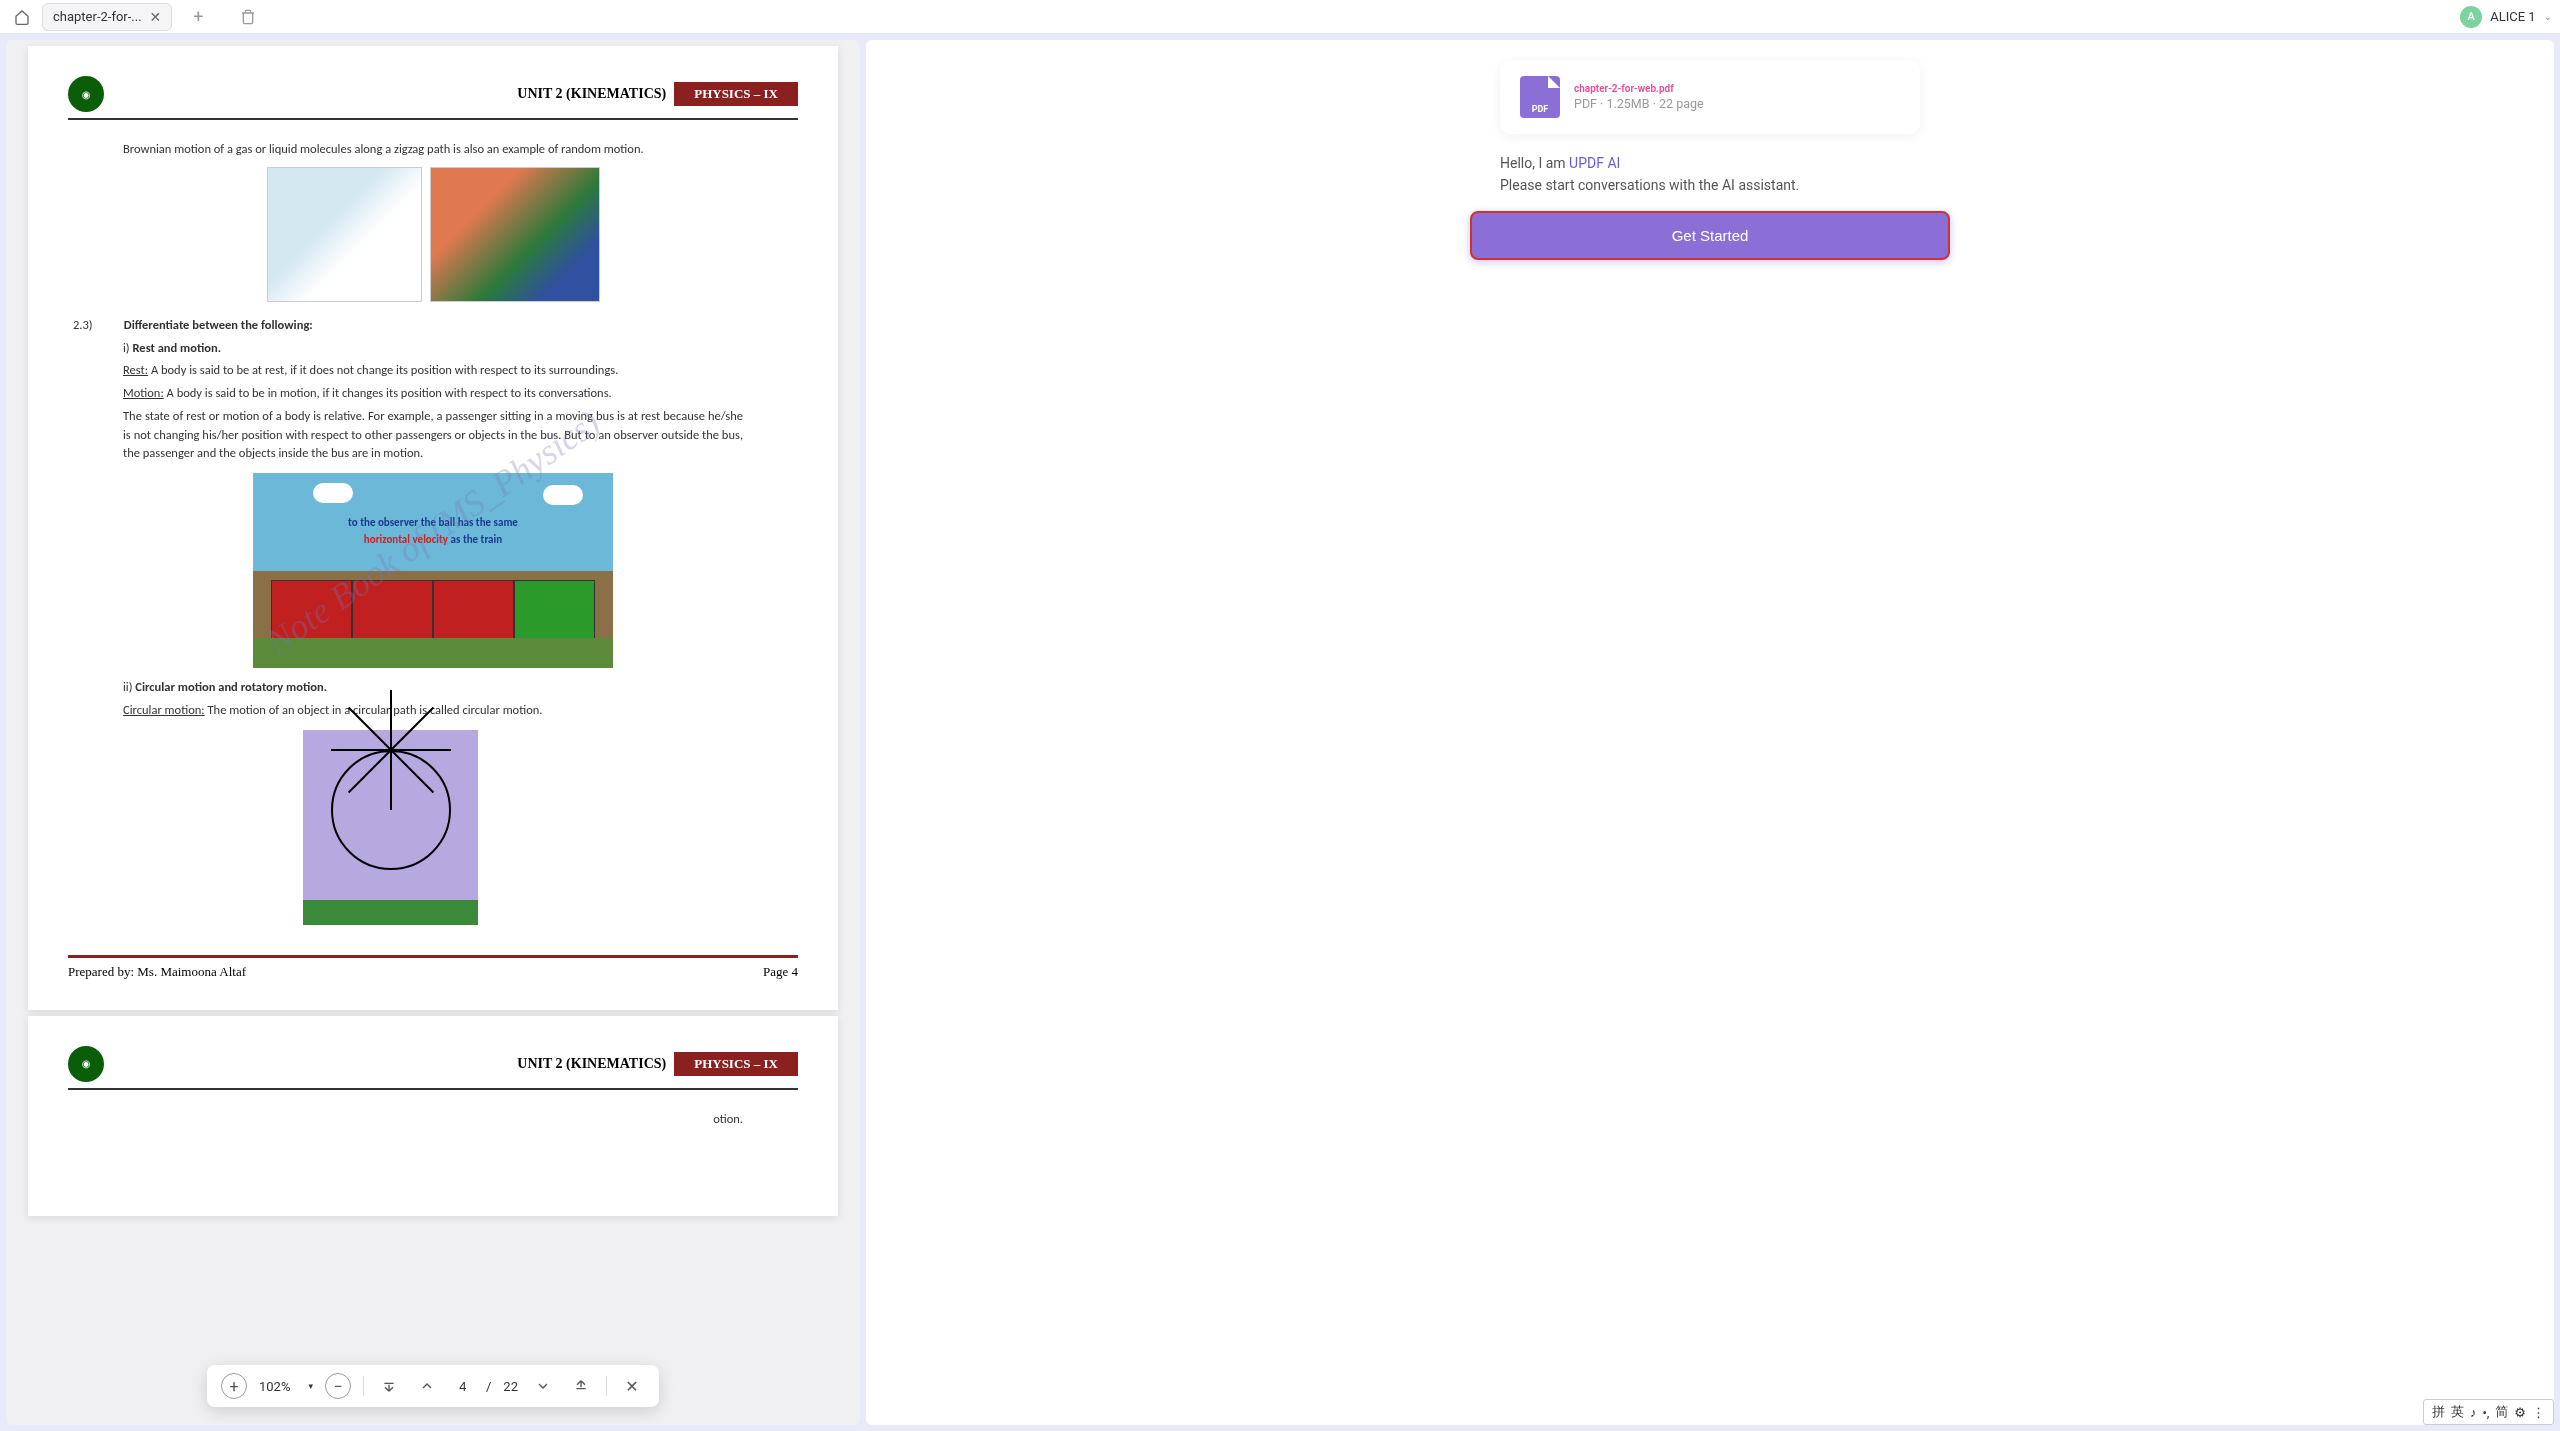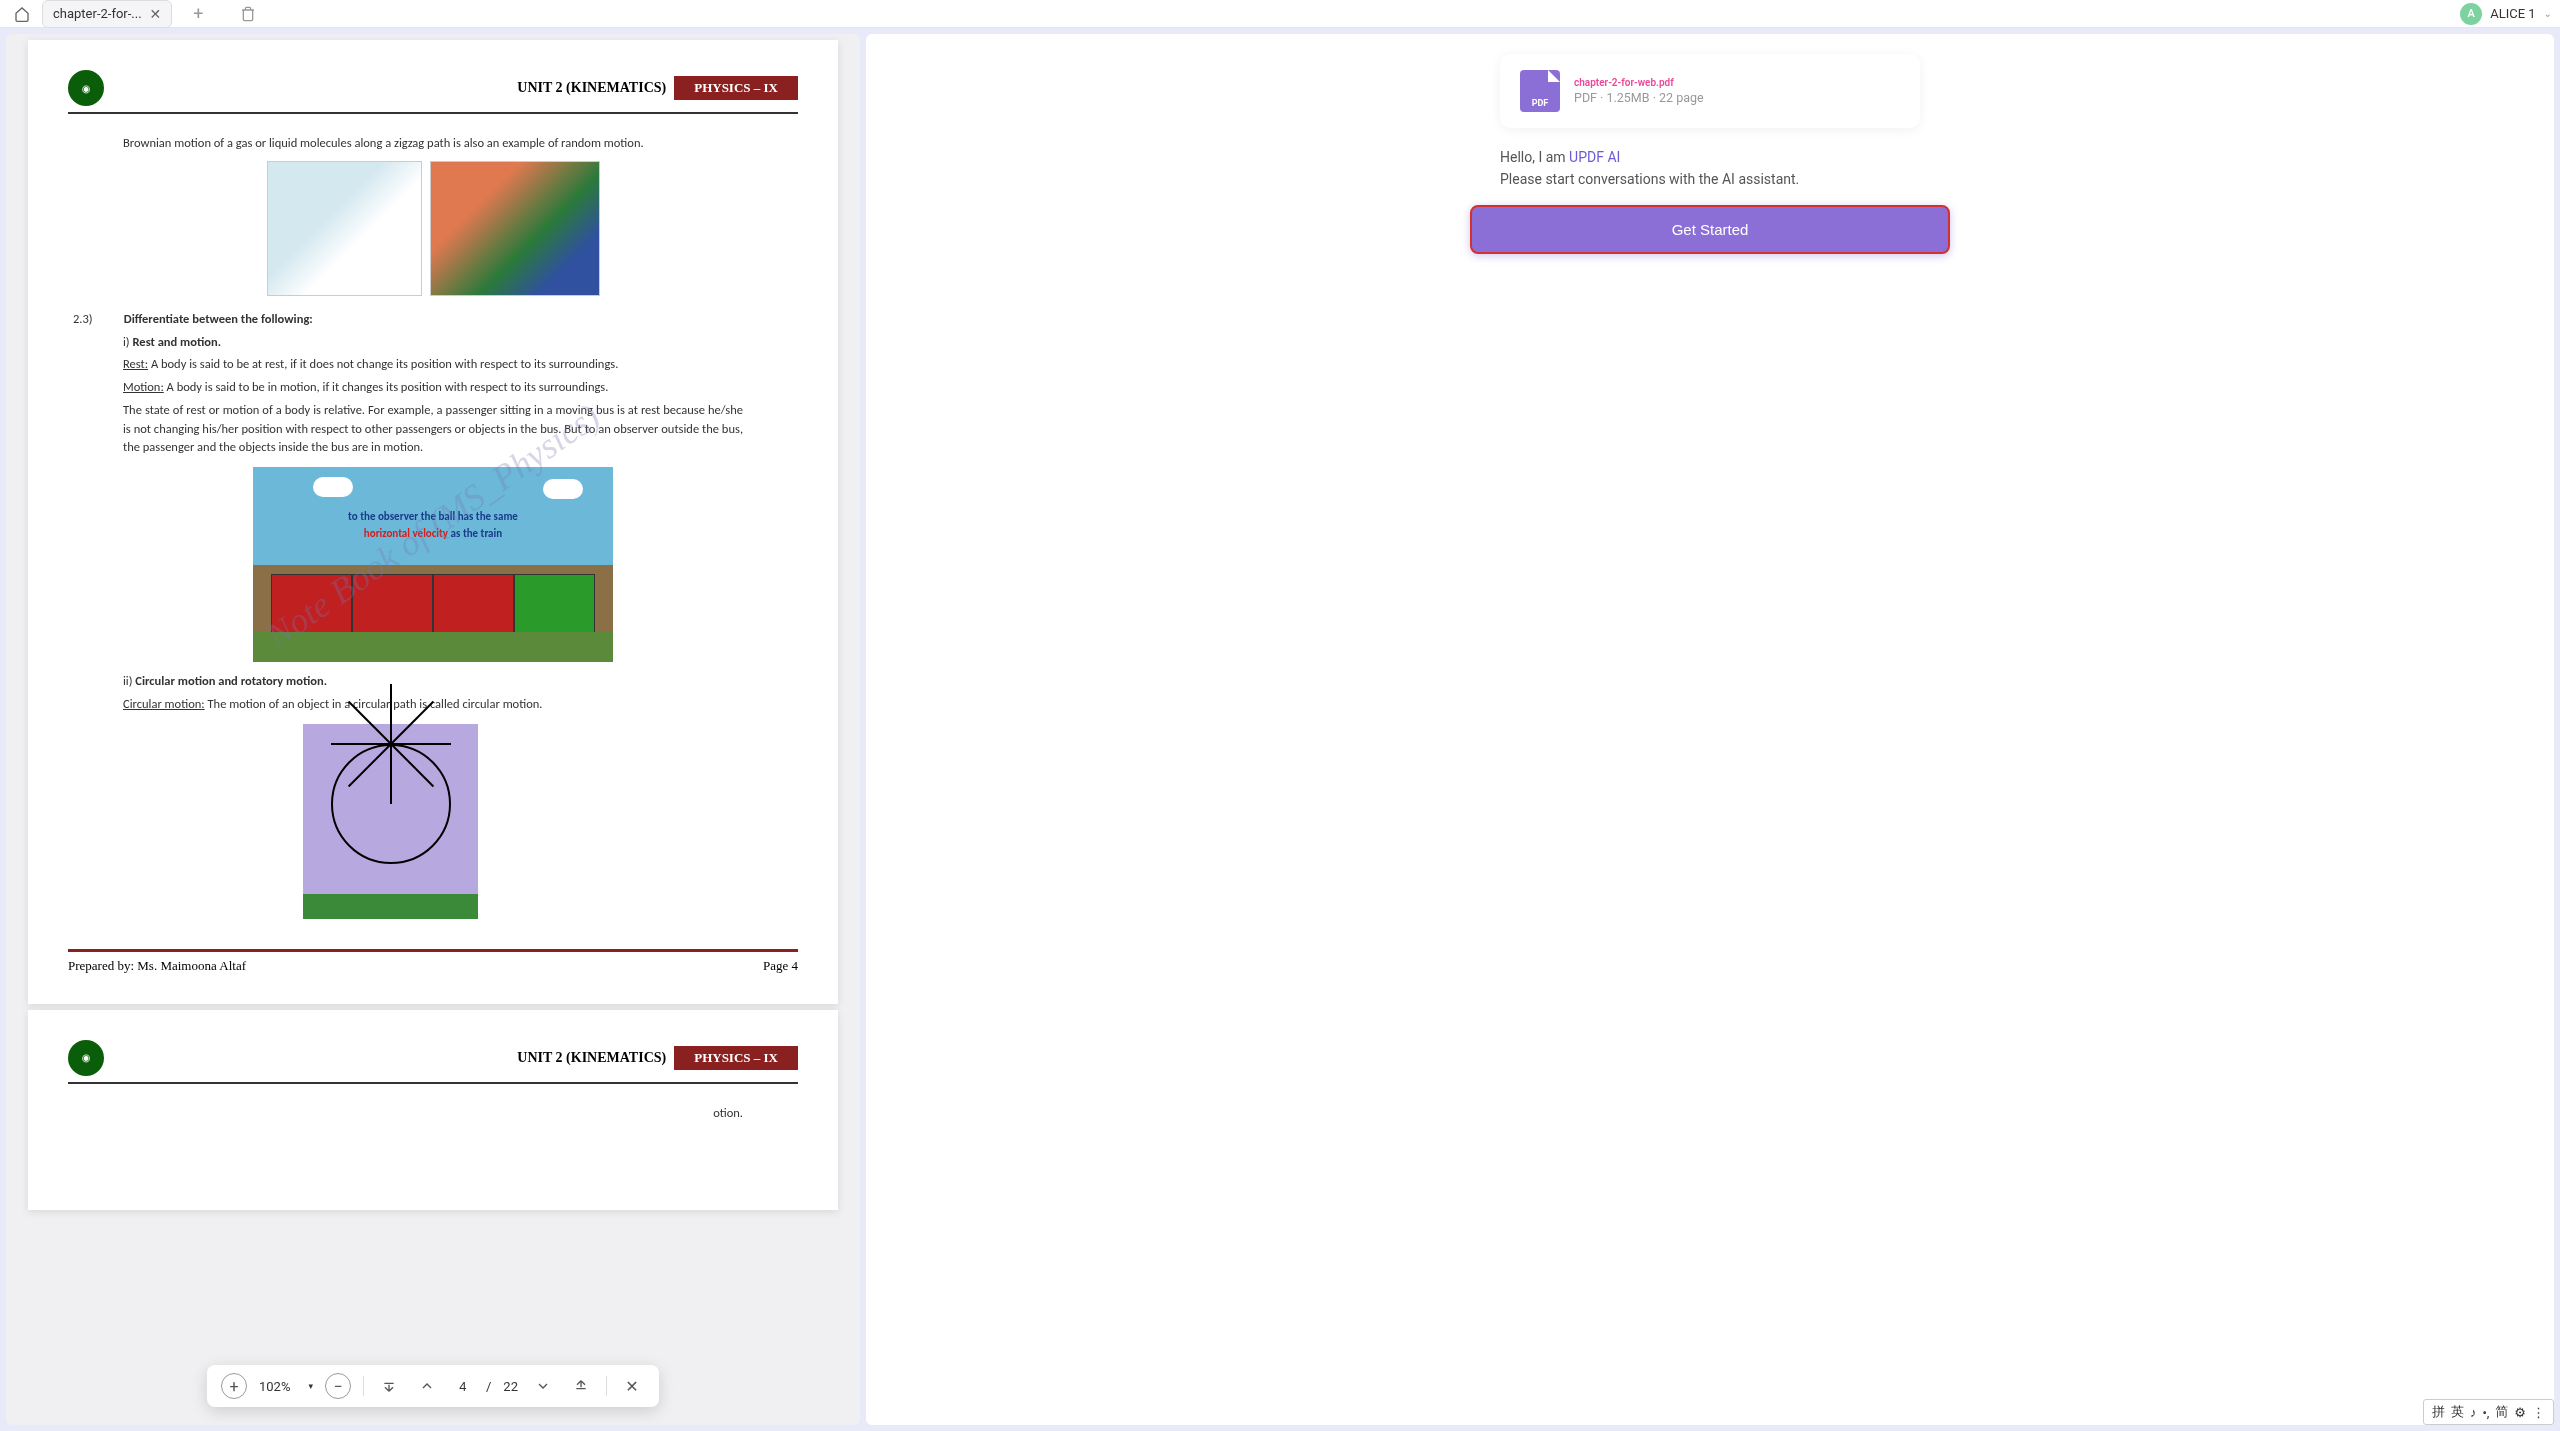--- a/index.html
+++ b/index.html
@@ -7,21 +7,21 @@
       font-family: -apple-system, BlinkMacSystemFont, 'Segoe UI', Roboto, sans-serif;
       background: #e8eafa;
       height: 100vh;
       overflow: hidden;
       display: flex;
       flex-direction: column;
     }
     
     
     .top-bar {
-      height: 28px;
+      height: 34px;
       background: #fff;
       display: flex;
       align-items: center;
       padding: 0 8px;
       border-bottom: 1px solid #e5e5e5;
       justify-content: space-between;
     }
     .top-left { display: flex; align-items: center; gap: 6px; }
     .home-btn {
       width: 28px; height: 28px;
@@ -407,21 +407,21 @@
 
           <p class="para">
             <span>i) </span><span class="bold">Rest and motion.</span>
           </p>
 
           <p class="para">
             <span class="underline">Rest:</span><span> A body is said to be at rest, if it does not change its position with respect to its surroundings.</span>
           </p>
 
           <p class="para">
-            <span class="underline">Motion:</span><span> A body is said to be in motion, if it changes its position with respect to its surroundings.</span>
+            <span class="underline">Motion:</span><span> A body is said to be in motion, if it changes its position with respect to its conversations.</span>
           </p>
 
           <p class="para">The state of rest or motion of a body is relative. For example, a passenger sitting in a moving bus is at rest because he/she is not changing his/her position with respect to other passengers or objects in the bus. But to an observer outside the bus, the passenger and the objects inside the bus are in motion.</p>
 
           <div class="train-img">
             <div class="train-sky"></div>
             <div class="cloud" style="top:10px; left:60px;"></div>
             <div class="cloud" style="top:12px; right:30px;"></div>
             <div class="train-text">
               <div>to the observer the ball has the same</div>

